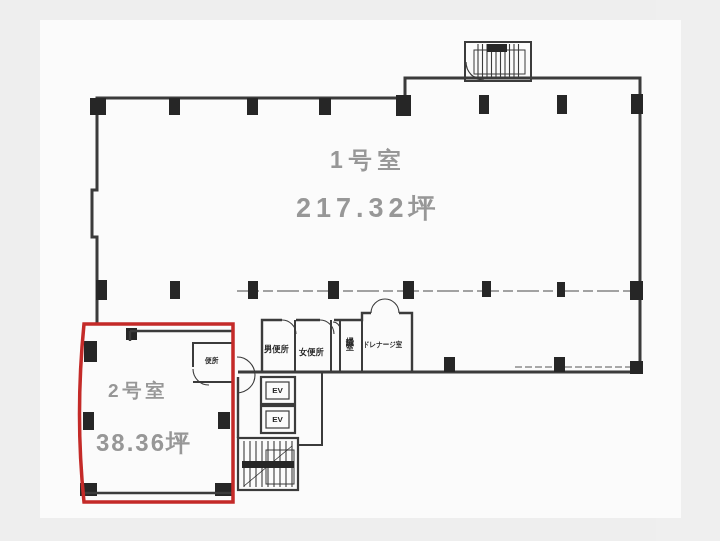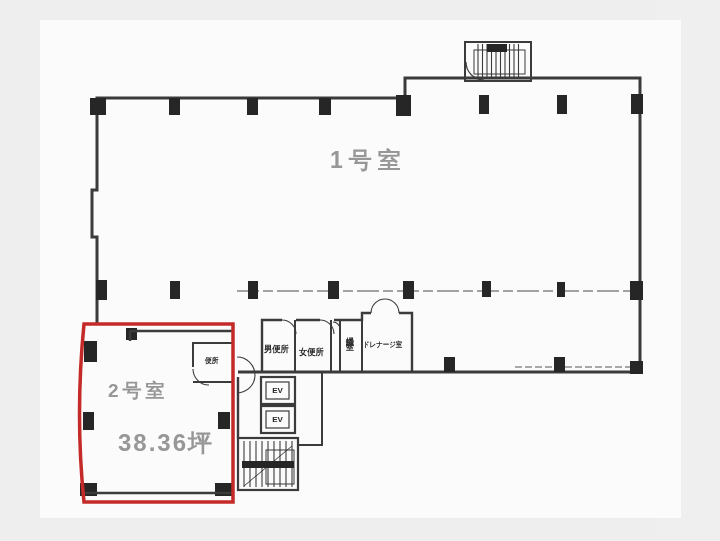--- a/index.html
+++ b/index.html
@@ -12,21 +12,21 @@
   .paper{
     position:absolute;left:40px;top:20px;width:641px;height:498px;
     background:#fbfbfb;
   }
   svg.plan{position:absolute;left:0;top:0;width:720px;height:541px;}
   .label{position:absolute;white-space:nowrap;line-height:1;}
   .room-big{color:#979797;font-weight:bold;}
   .room1-name{left:330px;top:149px;font-size:23px;letter-spacing:6px;}
   .room1-area{left:296px;top:195px;font-size:27px;letter-spacing:5px;}
   .room2-name{left:108px;top:381px;font-size:19px;letter-spacing:4px;}
-  .room2-area{left:96px;top:431px;font-size:24px;letter-spacing:2px;margin-left:22px;}
+  .room2-area{left:96px;top:431px;font-size:24px;letter-spacing:2px;}
   .tiny{color:#262626;font-weight:bold;}
   .mens{left:264px;top:345px;font-size:9px;transform:scaleX(.92);transform-origin:left;}
   .womens{left:299px;top:348px;font-size:9px;transform:scaleX(.92);transform-origin:left;}
   .cleaning{left:345px;top:331px;font-size:8px;writing-mode:vertical-rl;letter-spacing:2px;}
   .drainage{left:363px;top:341px;font-size:7.5px;transform:scaleX(.86);transform-origin:left;}
   .toilet-s{left:205px;top:357px;font-size:7.5px;transform:scaleX(.9);transform-origin:left;}
   .ev1{left:266px;top:382px;width:23px;height:17px;font-size:8px;display:flex;align-items:center;justify-content:center;}
   .ev2{left:266px;top:411px;width:23px;height:17px;font-size:8px;display:flex;align-items:center;justify-content:center;}
 </style>
 </head>
@@ -137,20 +137,21 @@
       <path d="M 130,331 L 233,331 M 130,331 L 130,341" stroke-width="2.4"></path>
       <path d="M 84,493 L 233,493" stroke-width="2.4"></path>
       <path d="M 193,367 L 193,343 L 233,343 M 193,382 L 233,382" stroke-width="2"></path>
       <path d="M 209,385 A 16 16 0 0 1 193,369" stroke-width="1.1"></path>
     </g>
 
     <path d="M 233,324 L 84,324 Q 75,415 84,502 L 233,502 Z" fill="none" stroke="#c42a28" stroke-width="3.5" stroke-linejoin="miter"></path>
   </svg>
 
   <div class="label room-big room1-name">1号室</div>
+  <div class="label room-big room1-area">217.32坪</div>
   <div class="label room-big room2-name">2号室</div>
   <div class="label room-big room2-area">38.36坪</div>
 
   <div class="label tiny mens">男便所</div>
   <div class="label tiny womens">女便所</div>
   <div class="label tiny cleaning">掃除室</div>
   <div class="label tiny drainage">ドレナージ室</div>
   <div class="label tiny toilet-s">便所</div>
   <div class="label tiny ev1">EV</div>
   <div class="label tiny ev2">EV</div>

